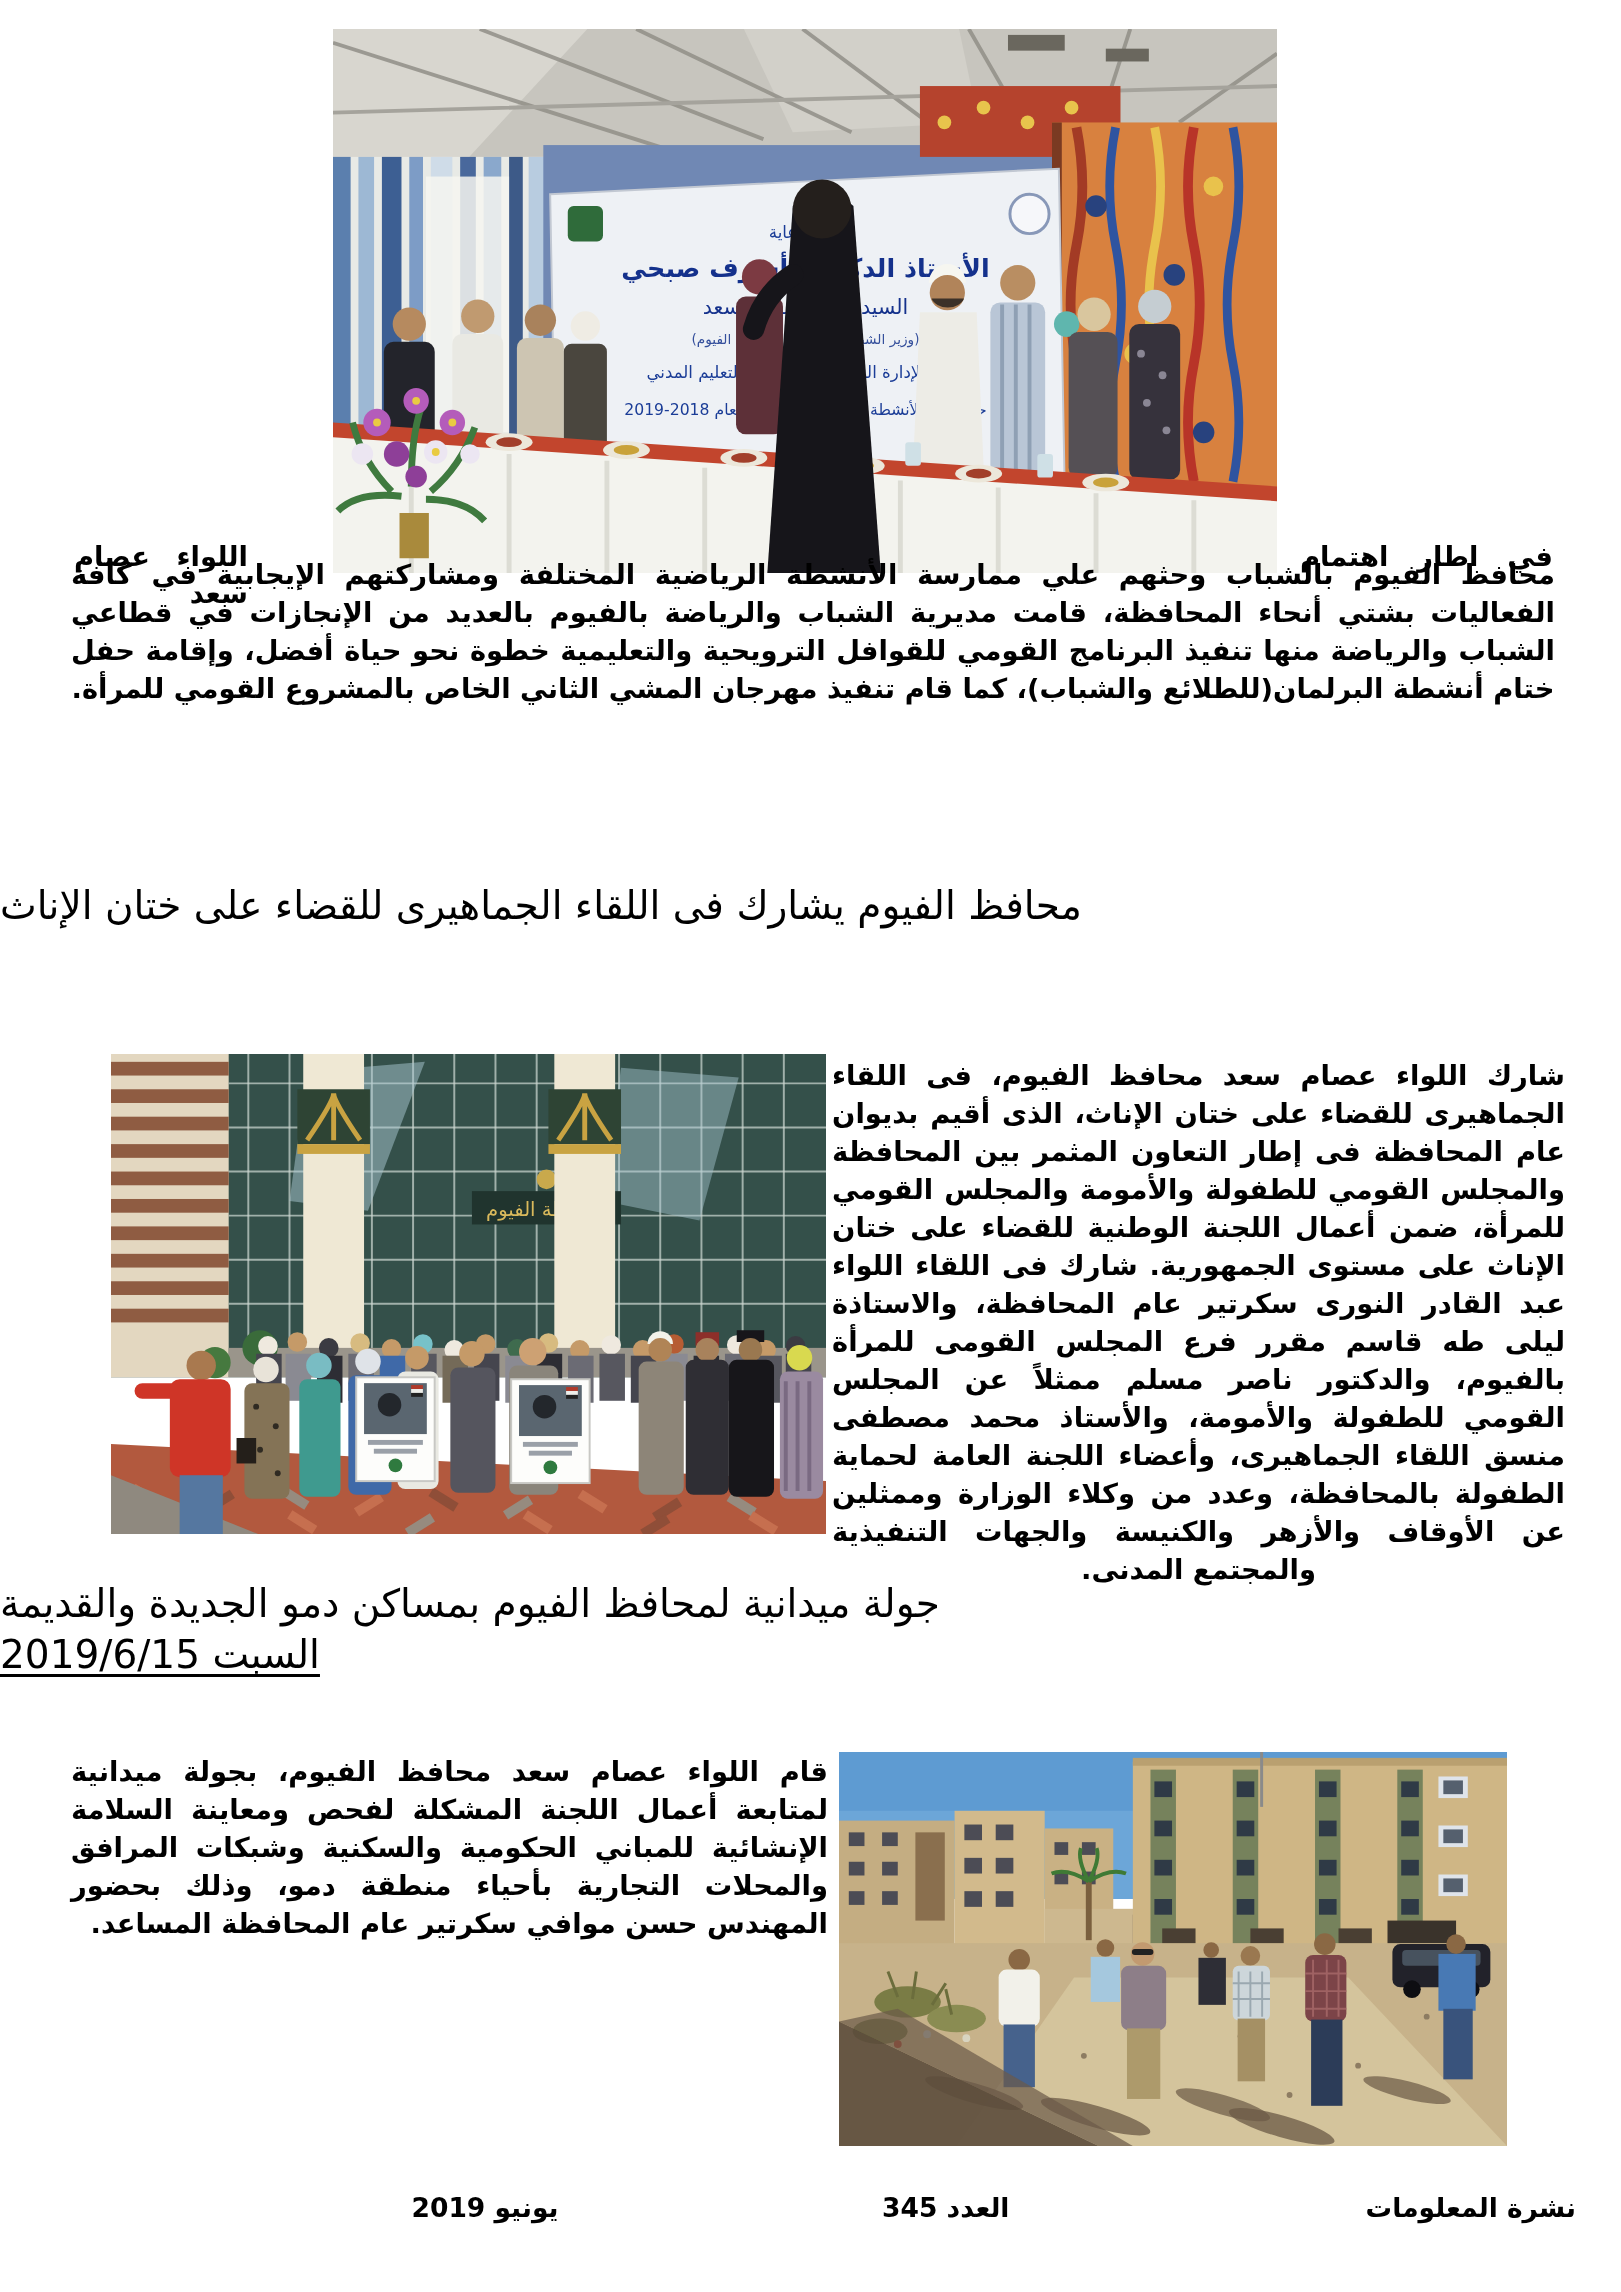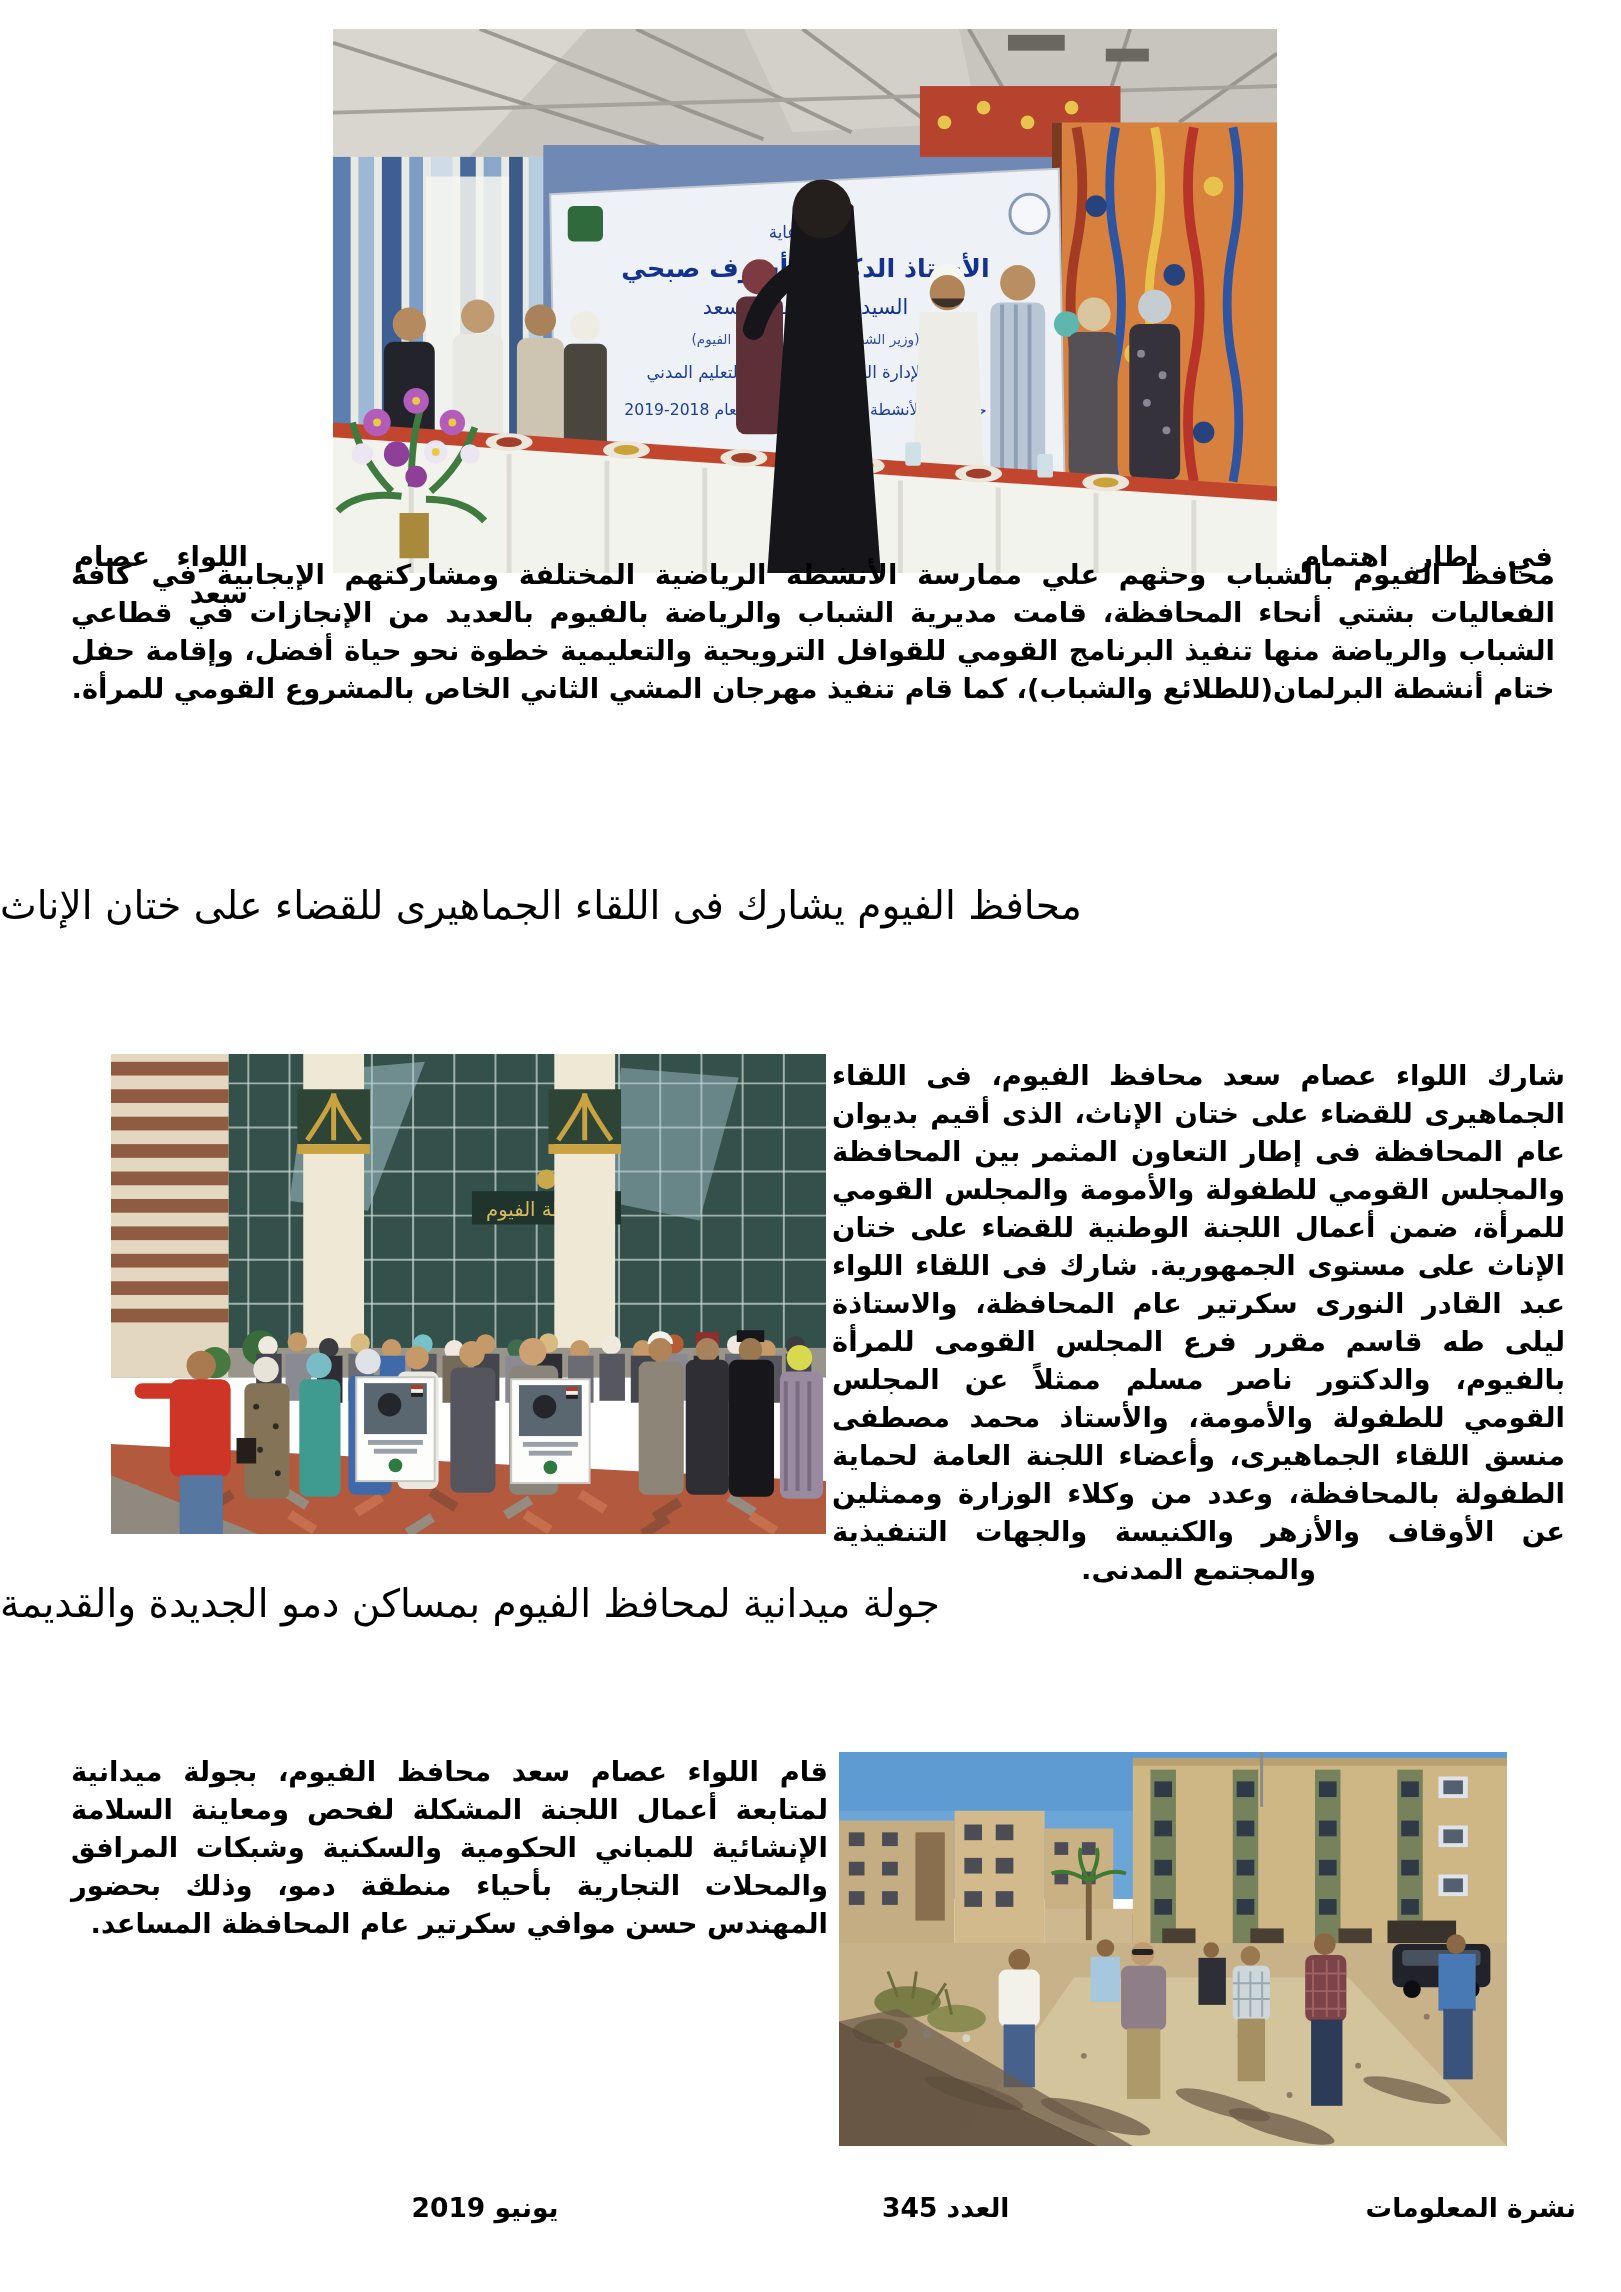--- a/index.html
+++ b/index.html
@@ -317,20 +317,21 @@
           <rect x="426" y="405" width="44" height="5" fill="#9aa0a8"></rect>
         <circle cx="448" cy="422" r="7" fill="#2f7a3f"></circle>
       </g>
     </svg>
   </div>
 
   <div class="para sec1-body center-last">شارك اللواء عصام سعد محافظ الفيوم، فى اللقاء الجماهيرى للقضاء على ختان الإناث، الذى أقيم بديوان عام المحافظة فى إطار التعاون المثمر بين المحافظة والمجلس القومي للطفولة والأمومة والمجلس القومي للمرأة، ضمن أعمال اللجنة الوطنية للقضاء على ختان الإناث على مستوى الجمهورية. شارك فى اللقاء اللواء عبد القادر النورى سكرتير عام المحافظة، والاستاذة ليلى طه قاسم مقرر فرع المجلس القومى للمرأة بالفيوم، والدكتور ناصر مسلم ممثلاً عن المجلس القومي للطفولة والأمومة، والأستاذ محمد مصطفى منسق اللقاء الجماهيرى، وأعضاء اللجنة العامة لحماية الطفولة بالمحافظة، وعدد من وكلاء الوزارة وممثلين عن الأوقاف والأزهر والكنيسة والجهات التنفيذية والمجتمع المدنى.</div>
 
   <div class="heading h2pos">
     <div class="heading-title">جولة ميدانية لمحافظ الفيوم بمساكن دمو الجديدة والقديمة</div>
+    <div class="heading-date">السبت 2019/6/15</div>
   </div>
 
   <div class="para sec2-body">قام اللواء عصام سعد محافظ الفيوم، بجولة ميدانية لمتابعة أعمال اللجنة المشكلة لفحص ومعاينة السلامة الإنشائية للمباني الحكومية والسكنية وشبكات المرافق والمحلات التجارية بأحياء منطقة دمو، وذلك بحضور المهندس حسن موافي سكرتير عام المحافظة المساعد.</div>
 
   <div class="photo photo3">
     <svg viewBox="0 0 682 402" preserveAspectRatio="none">
       <g>
         <rect x="0" y="0" width="682" height="150" fill="#6ca6d8"></rect>
         <rect x="0" y="0" width="682" height="60" fill="#5e9bd2"></rect>
       </g>

